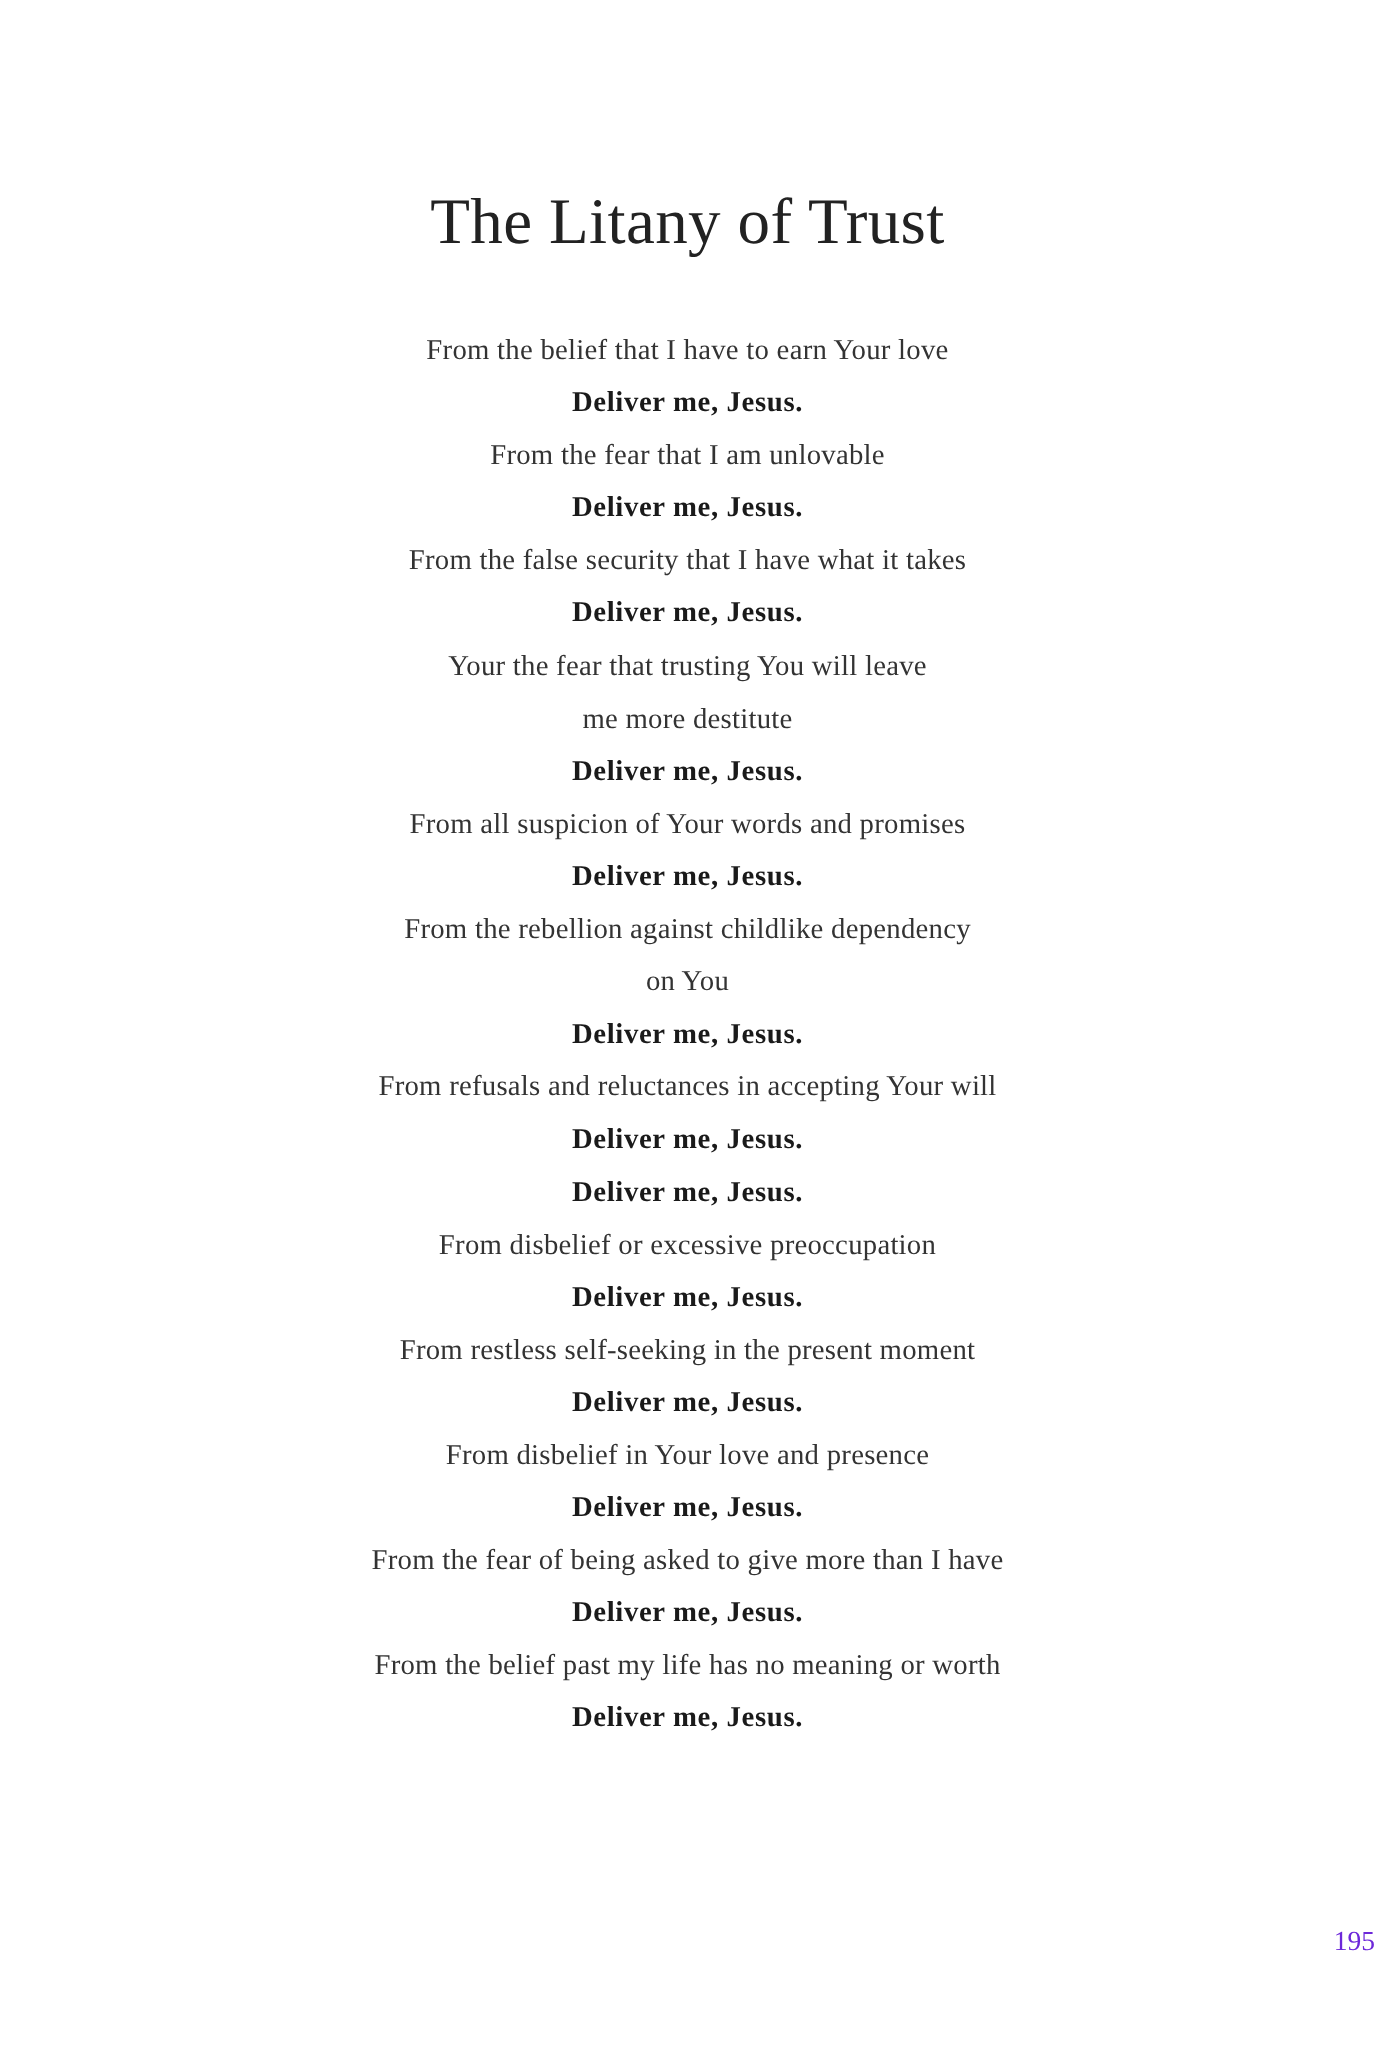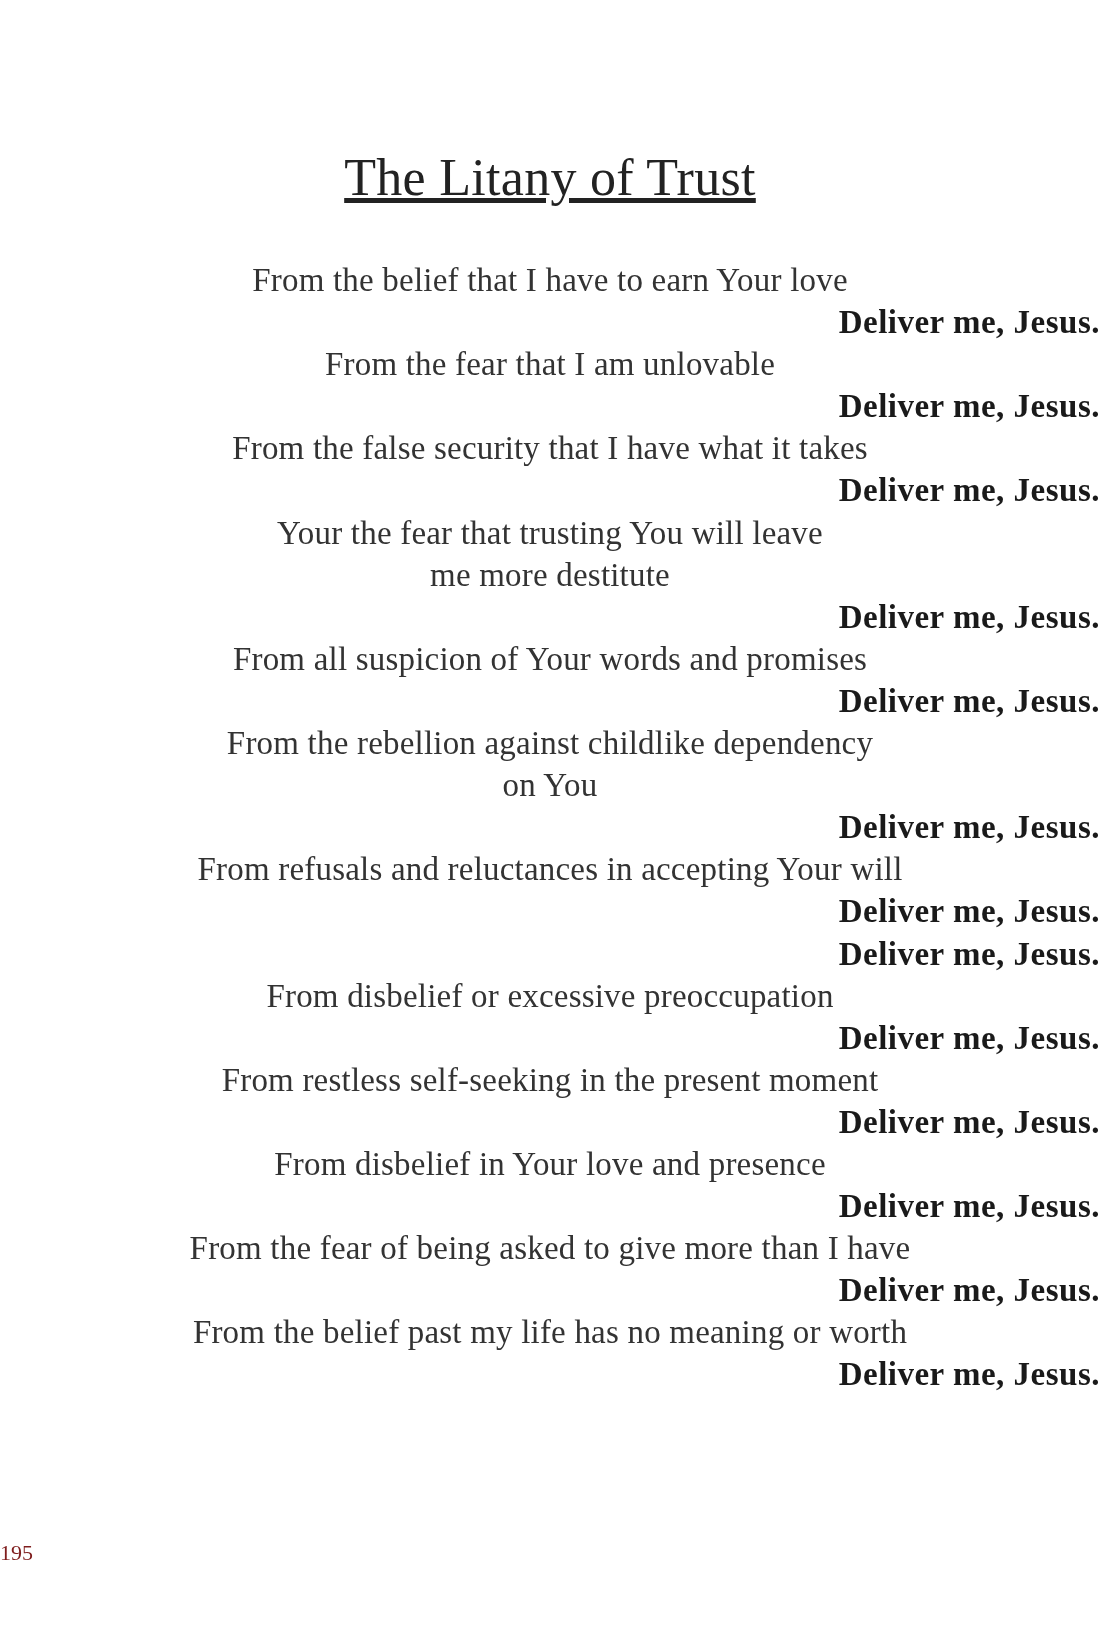--- a/index.html
+++ b/index.html
@@ -1,25 +1,25 @@
 <!DOCTYPE html>
 <html><head>
 <meta charset="utf-8">
 <style>
   html, body { margin: 0; padding: 0; background: #ffffff; }
   body { width: 1100px; height: 1650px; position: relative; overflow: hidden;
          font-family: "Liberation Serif", "DejaVu Serif", serif; color: #1a1a1a; }
   .title { position: absolute; top: 148px; left: 0; width: 1100px; text-align: center;
-           font-size: 52px; font-weight: normal; margin: 0; letter-spacing: 0.3px; color: #222; text-decoration: underline; }
+           font-size: 52px; font-weight: normal; margin: 0; letter-spacing: 0.3px; color: #222; }
   .litany { position: absolute; top: 259px; left: 0; width: 1100px; text-align: center; }
-  .line { display: block; height: 42.1px; line-height: 42px; font-size: 33px; white-space: nowrap; }
+  .line { display: block; height: 42.1px; line-height: 42px; font-size: 23px; white-space: nowrap; }
   .petition { color: #333; letter-spacing: 0.2px; }
-  .response { font-weight: bold; color: #1a1a1a; letter-spacing: 0.5px; text-align: right; }
-  .page-number { position: absolute; top: 1540px; left: 0; width: 1100px; text-align: left;
-                 font-size: 22px; color: #7f1d1d; }
+  .response { font-weight: bold; color: #1a1a1a; letter-spacing: 0.5px; }
+  .page-number { position: absolute; top: 1540px; left: 0; width: 1100px; text-align: right;
+                 font-size: 22px; color: #6d28d9; }
 </style>
 </head>
 <body>
 
 <h1 class="title">The Litany of Trust</h1>
 
 <div class="litany">
   <span class="line petition">From the belief that I have to earn Your love</span>
   <span class="line response">Deliver me, Jesus.</span>
   <span class="line petition">From the fear that I am unlovable</span>

